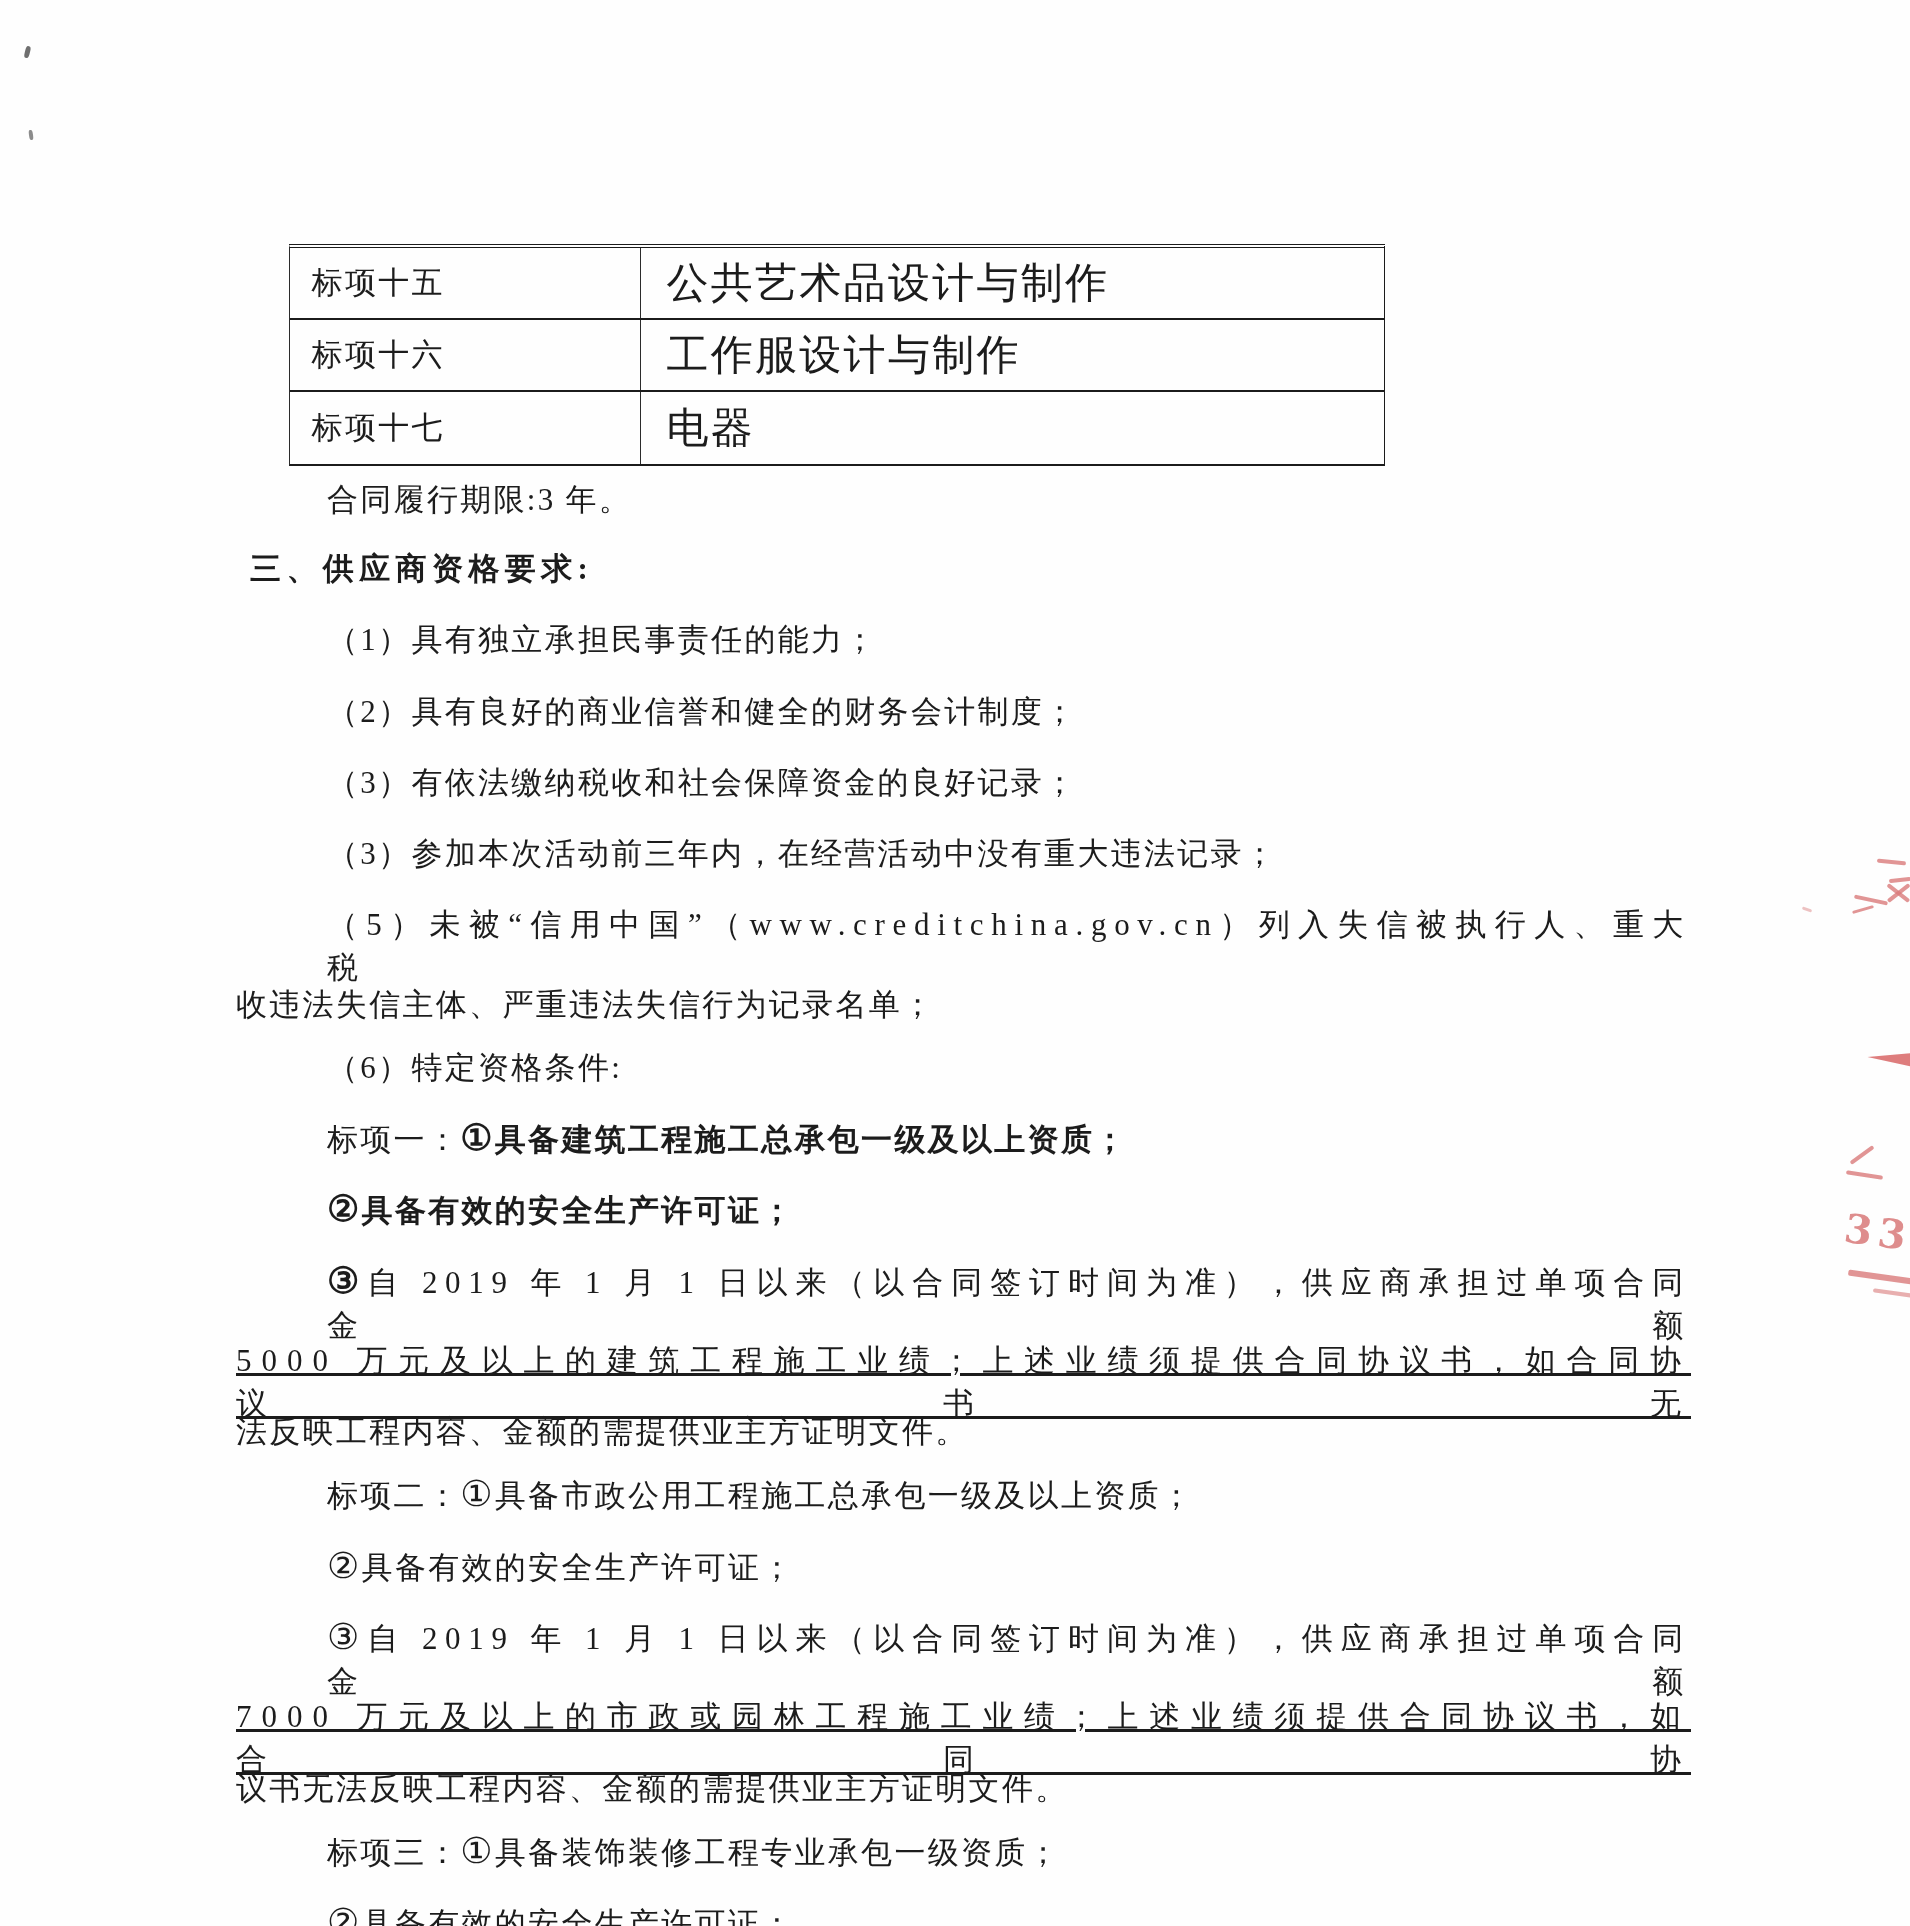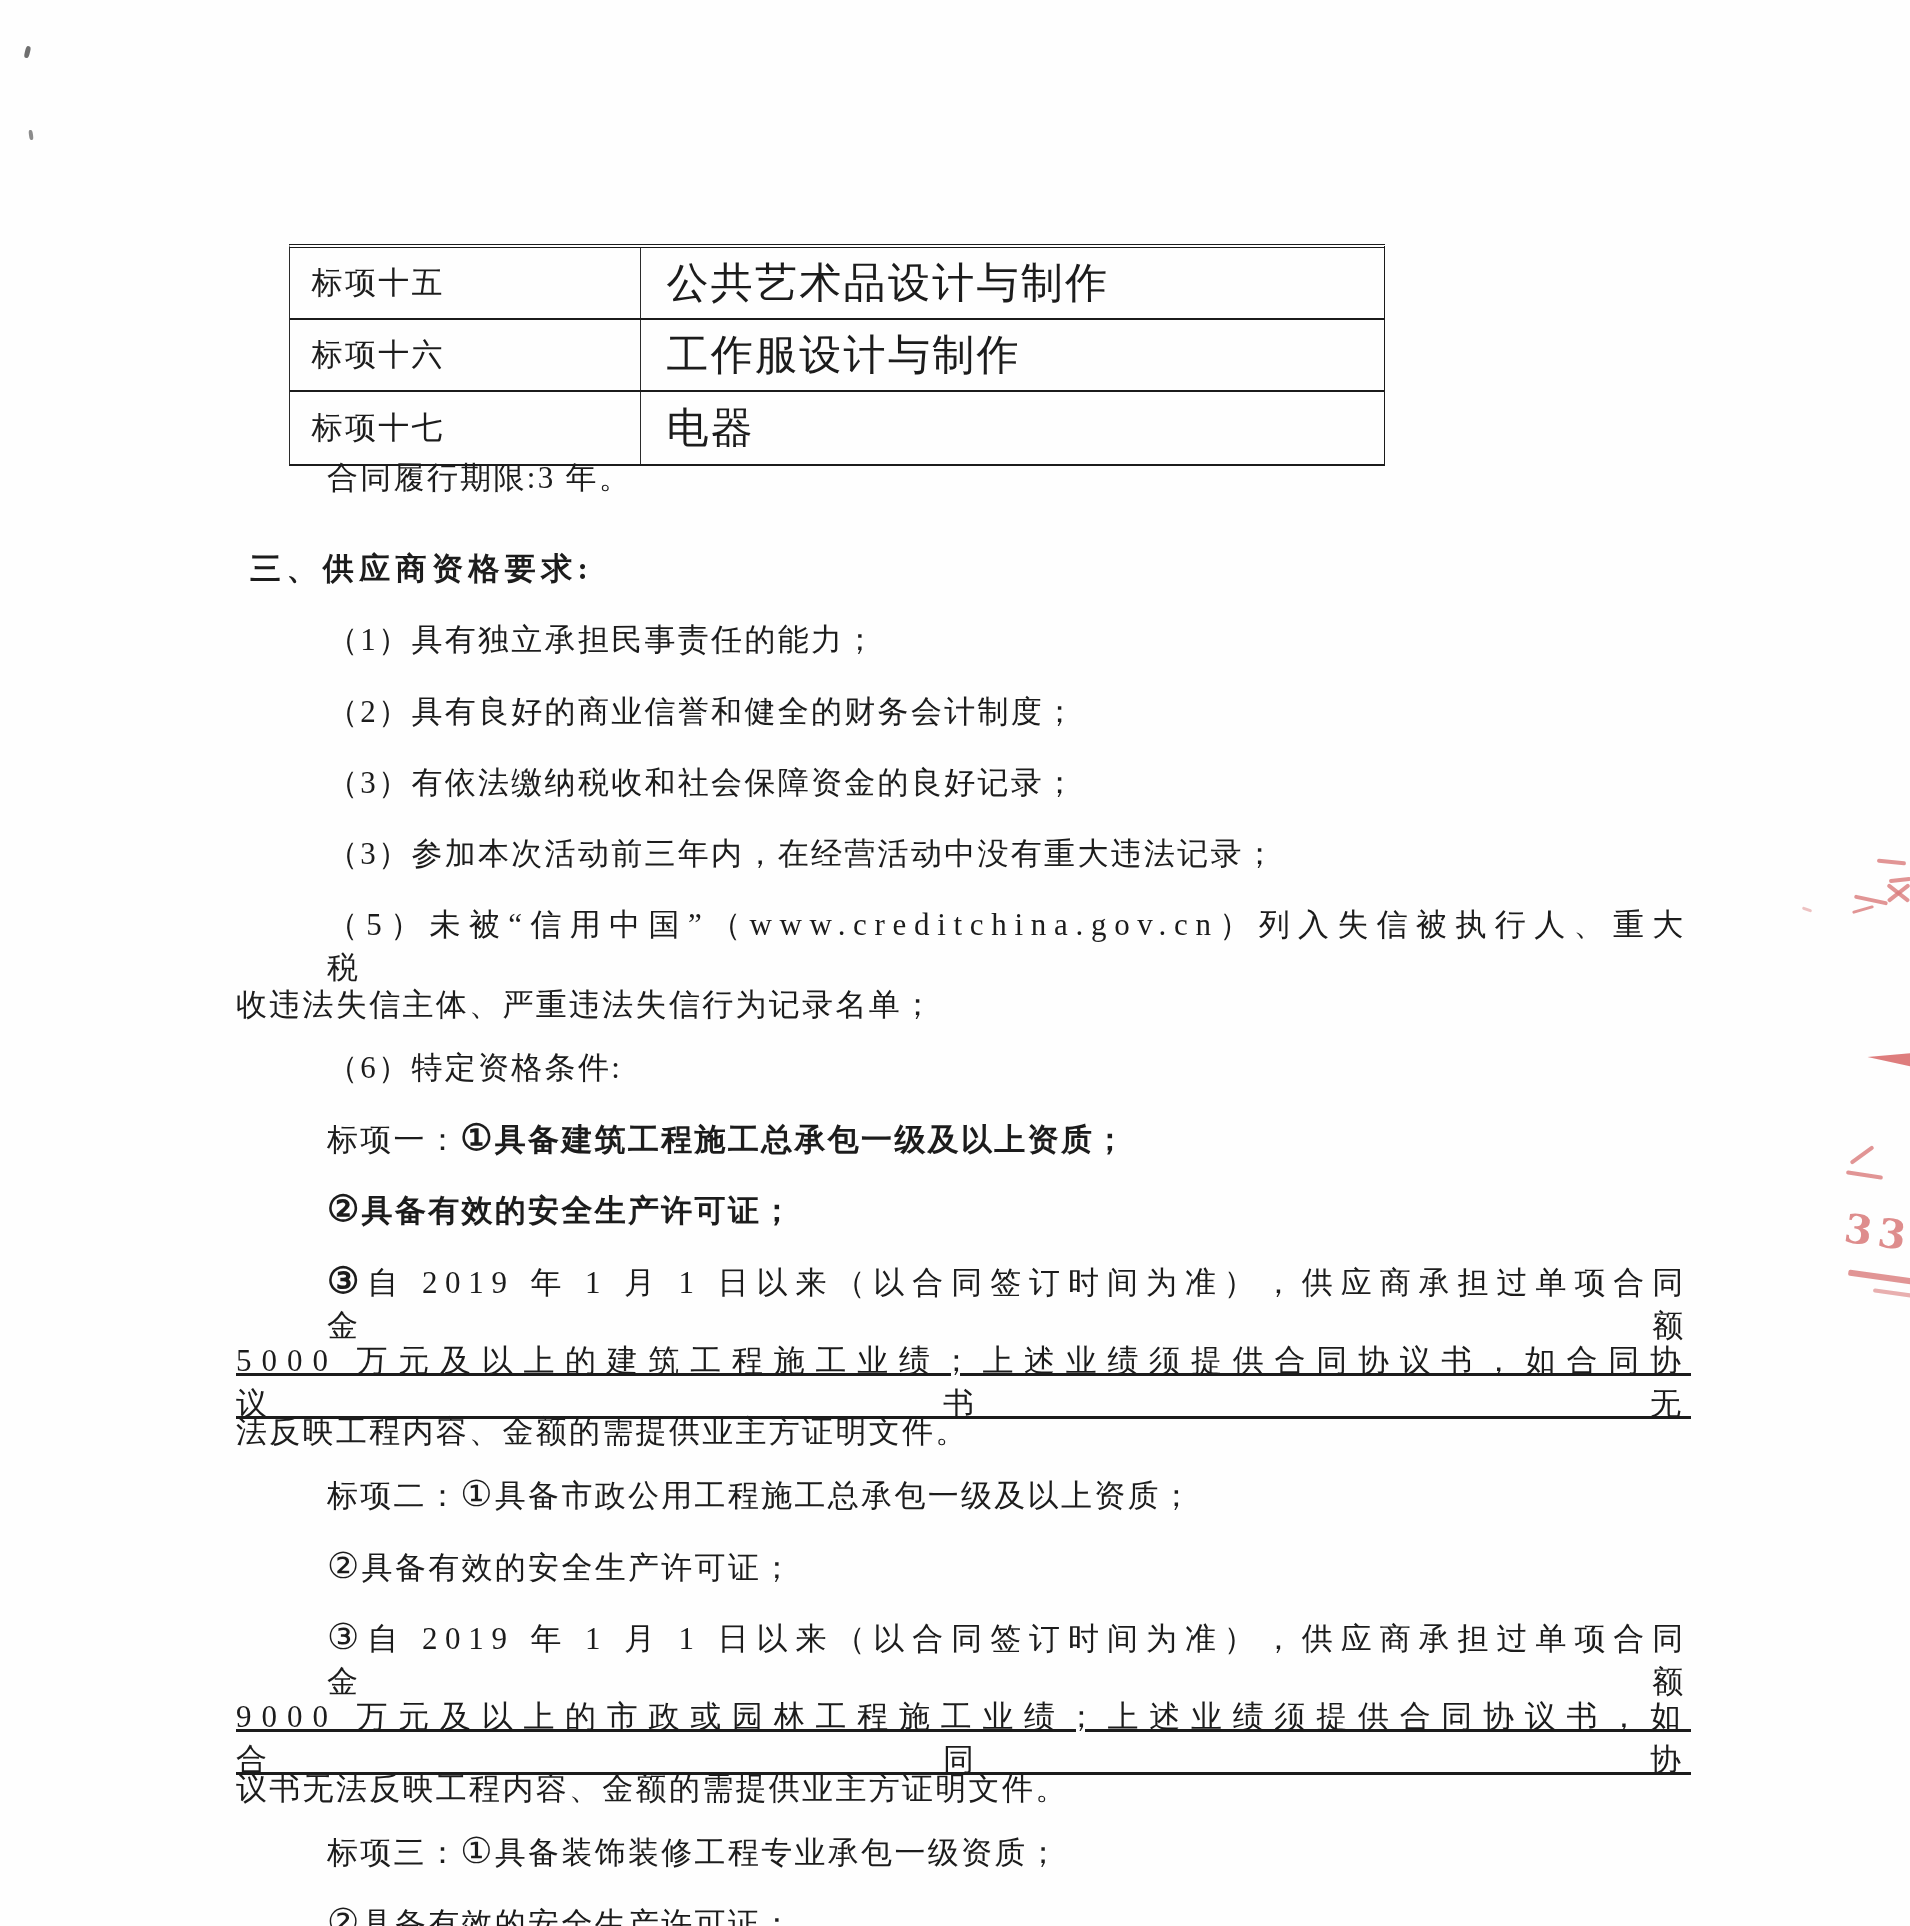--- a/index.html
+++ b/index.html
@@ -58,40 +58,40 @@
     <div class="trow">
       <div class="tc1">标项十六</div>
       <div class="tc2">工作服设计与制作</div>
     </div>
     <div class="trow">
       <div class="tc1">标项十七</div>
       <div class="tc2">电器</div>
     </div>
   </div>
 
-  <div class="ln w850" style="top:456px"><span>合同履行期限:3 年。</span></div>
+  <div class="ln w850" style="top:478px"><span>合同履行期限:3 年。</span></div>
   <div class="ln hd" style="left:250px; top:547px"><span>三、供应商资格要求:</span></div>
   <div class="ln w850" style="top:618px"><span>（1）具有独立承担民事责任的能力；</span></div>
   <div class="ln w850" style="top:690px"><span>（2）具有良好的商业信誉和健全的财务会计制度；</span></div>
   <div class="ln w850" style="top:761px"><span>（3）有依法缴纳税收和社会保障资金的良好记录；</span></div>
   <div class="ln w850" style="top:832px"><span>（3）参加本次活动前三年内，在经营活动中没有重大违法记录；</span></div>
   <div class="ln w850 jl jl850" style="top:903px"><span>（5）未被“信用中国”（www.creditchina.gov.cn）列入失信被执行人、重大税</span></div>
   <div class="ln w612" style="top:975px"><span>收违法失信主体、严重违法失信行为记录名单；</span></div>
   <div class="ln w850" style="top:1046px"><span>（6）特定资格条件:</span></div>
 
   <div class="ln w850 bc" style="top:1117px"><span>标项一：</span><span class="circ">①</span><span class="b">具备建筑工程施工总承包一级及以上资质；</span></div>
   <div class="ln w850 bc" style="top:1188px"><span class="circ">②</span><span class="b">具备有效的安全生产许可证；</span></div>
   <div class="ln w850 jl jl850 bc" style="top:1260px"><span class="circ">③</span><span>自 2019 年 1 月 1 日以来（以合同签订时间为准），供应商承担过单项合同金额</span></div>
   <div class="ln w612 jl jl612" style="top:1331px"><span>5000 万元及以上的建筑工程施工业绩；上述业绩须提供合同协议书，如合同协议书无</span></div>
   <div class="ln w612" style="top:1402px"><span>法反映工程内容、金额的需提供业主方证明文件。</span></div>
 
   <div class="ln w850" style="top:1473px"><span>标项二：</span><span class="circ">①</span><span>具备市政公用工程施工总承包一级及以上资质；</span></div>
   <div class="ln w850" style="top:1545px"><span class="circ">②</span><span>具备有效的安全生产许可证；</span></div>
   <div class="ln w850 jl jl850" style="top:1616px"><span class="circ">③</span><span>自 2019 年 1 月 1 日以来（以合同签订时间为准），供应商承担过单项合同金额</span></div>
-  <div class="ln w612 jl jl612" style="top:1687px"><span>9000 万元及以上的市政或园林工程施工业绩；上述业绩须提供合同协议书，如合同协</span></div>
+  <div class="ln w612 jl jl612" style="top:1687px"><span>7000 万元及以上的市政或园林工程施工业绩；上述业绩须提供合同协议书，如合同协</span></div>
   <div class="ln w612" style="top:1759px"><span>议书无法反映工程内容、金额的需提供业主方证明文件。</span></div>
 
   <div class="ln w850" style="top:1830px"><span>标项三：</span><span class="circ">①</span><span>具备装饰装修工程专业承包一级资质；</span></div>
   <div class="ln w850" style="top:1901px"><span class="circ">②</span><span>具备有效的安全生产许可证；</span></div>
 
   <div>
     <div class="sp" style="left:1877px;top:860px;width:28.5px;height:3.5px;transform:rotate(6deg)"></div>
     <div class="sp" style="left:1889px;top:878px;width:21.6px;height:3.5px;transform:rotate(-6deg)"></div>
     <div class="sp" style="left:1885px;top:891px;width:27px;height:3.5px;transform:rotate(38deg)"></div>
     <div class="sp" style="left:1885px;top:891px;width:27px;height:3.5px;transform:rotate(-38deg)"></div>

